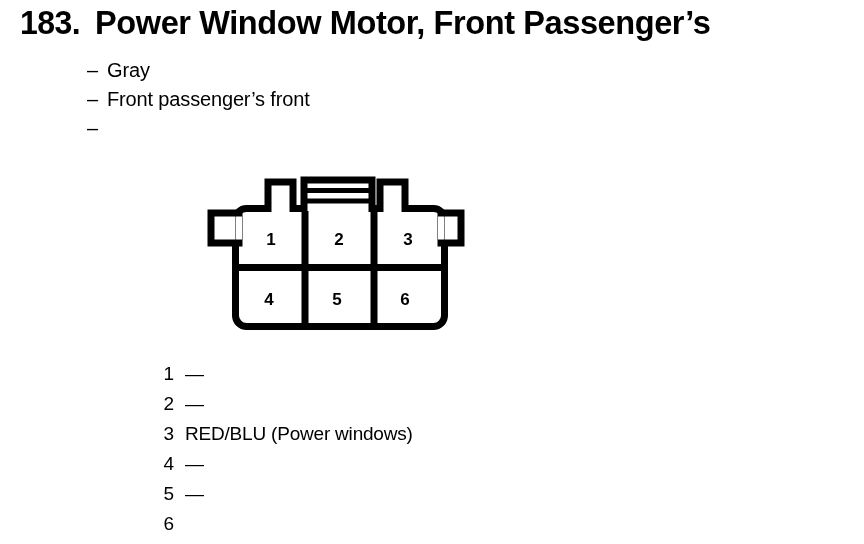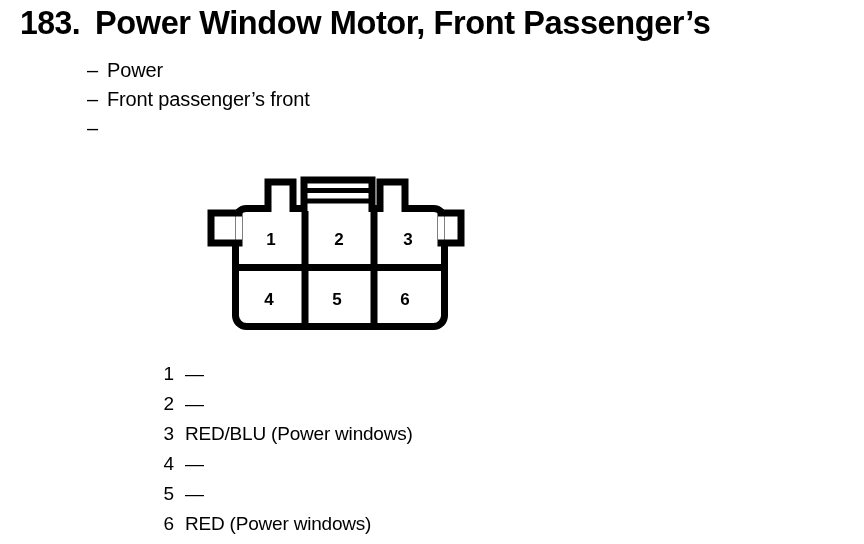--- a/index.html
+++ b/index.html
@@ -123,21 +123,21 @@
 
 <div id="title-row">
   <span id="title-number">183.</span>
   <span id="title-text">Power Window Motor, Front Passenger’s</span>
 </div>
 
 <div id="desc-list">
 
   <div class="desc-item">
     <span class="desc-dash">–</span>
-    <span class="desc-label">Power</span>
+    <span class="desc-label">Gray</span>
   </div>
 
   <div class="desc-item">
     <span class="desc-dash">–</span>
     <span class="desc-label">Front passenger’s front</span>
   </div>
 
   <div class="desc-item">
     <span class="desc-dash">–</span>
   </div>
@@ -202,16 +202,15 @@
     <span class="legend-val">—</span>
   </div>
 
   <div class="legend-row">
     <span class="legend-num">5</span>
     <span class="legend-val">—</span>
   </div>
 
   <div class="legend-row">
     <span class="legend-num">6</span>
-    <span class="legend-val">RED (Power windows)</span>
   </div>
 
 </div>
 
 </body></html>

